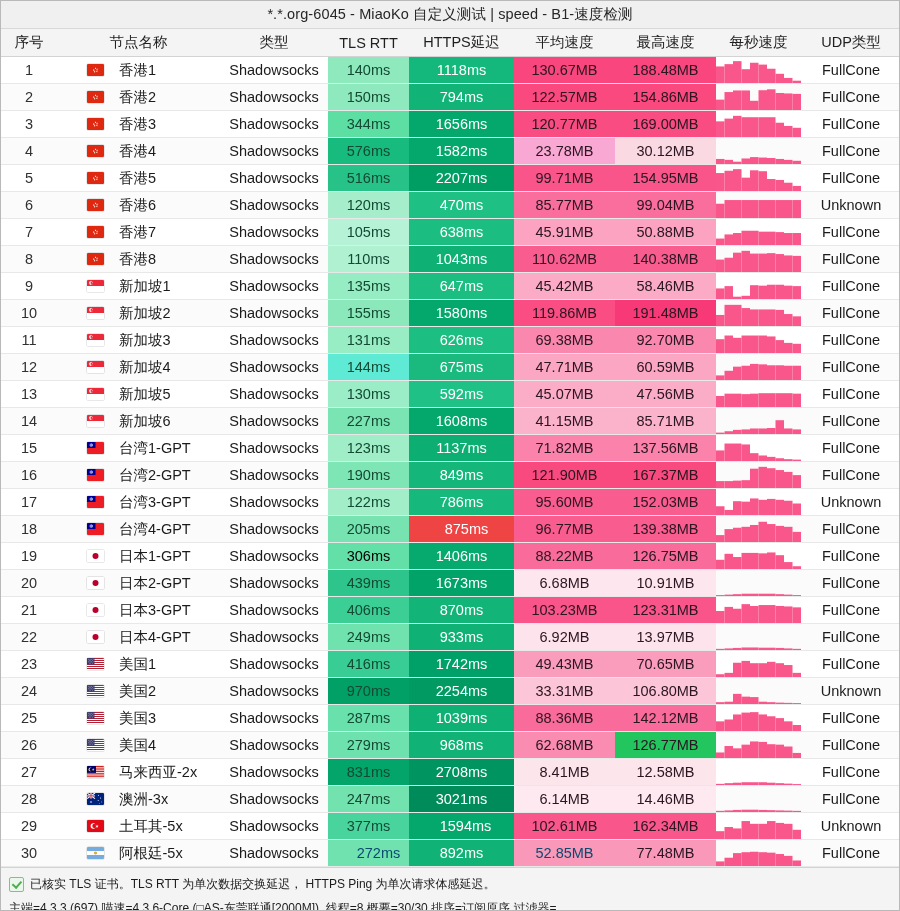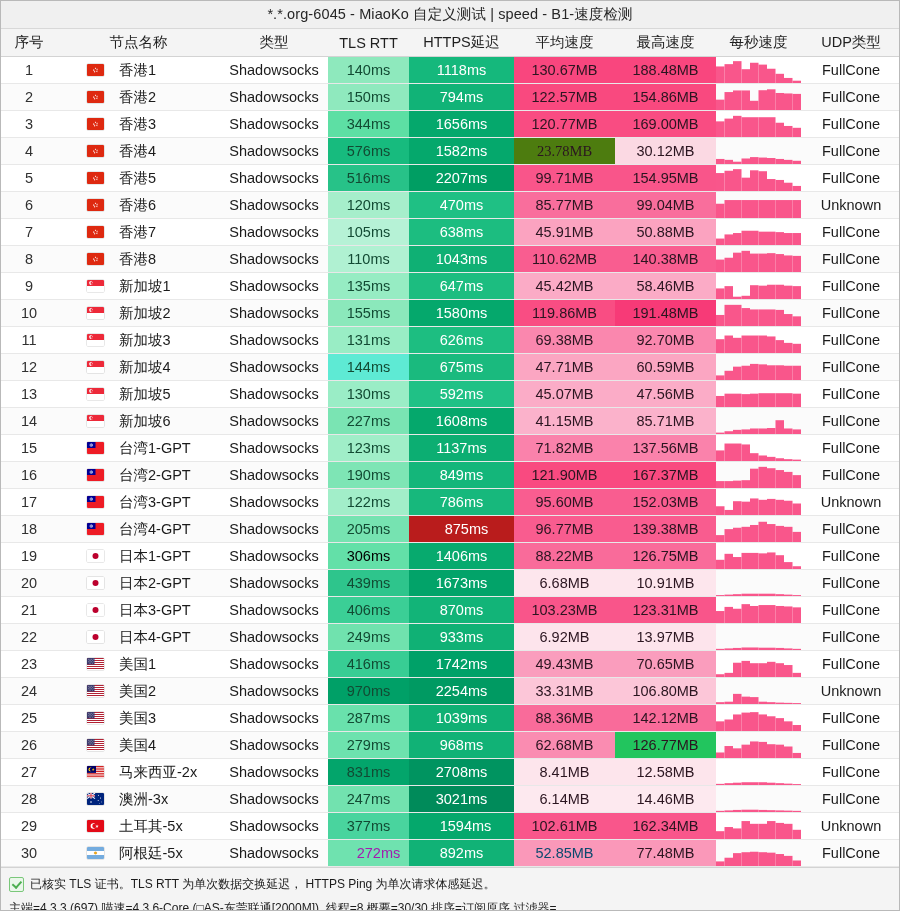--- a/index.html
+++ b/index.html
@@ -322,21 +322,21 @@
                   <path d="M11.1 5.2 l-1.7 0.8 0.5 -1.6 z"></path>
                   <path d="M10.2 8.3 l-1.3 -1.4 1.6 -0.3 z"></path>
                   <path d="M7 8.6 l0.3 -1.8 1.2 1.1 z"></path>
                   <path d="M6 5.3 l1.7 0.6 -1.1 1.3 z"></path>
                 </g>
               </svg>
             </span><span>香港4</span></td>
           <td class="type">Shadowsocks</td>
           <td class="metric" style="background: rgb(23, 187, 126); color: rgb(18, 74, 51);">576ms</td>
           <td class="metric" style="background: rgb(5, 168, 108); color: rgb(255, 255, 255);">1582ms</td>
-          <td class="metric" style="background: #4d7c0f; color: rgb(43, 21, 32); font-family: Liberation Serif, serif;">23.78MB</td>
+          <td class="metric" style="background: #f9a8d4; color: rgb(43, 21, 32);">23.78MB</td>
           <td class="metric" style="background: rgb(251, 217, 227); color: rgb(43, 21, 32);">30.12MB</td>
           <td class="">
             <span class="spark">
               <svg viewBox="0 0 100 26" preserveAspectRatio="none">
                 <rect x="0.00" y="20.94" width="10.00" height="5.06" fill="#f9568b"></rect>
                 <rect x="10.00" y="21.86" width="10.00" height="4.14" fill="#f9568b"></rect>
                 <rect x="20.00" y="23.70" width="10.00" height="2.30" fill="#f9568b"></rect>
                 <rect x="30.00" y="20.48" width="10.00" height="5.52" fill="#f9568b"></rect>
                 <rect x="40.00" y="19.10" width="10.00" height="6.90" fill="#f9568b"></rect>
                 <rect x="50.00" y="19.56" width="10.00" height="6.44" fill="#f9568b"></rect>
@@ -849,21 +849,21 @@
               <svg viewBox="0 0 17 12">
                 <rect width="17" height="12" fill="#ee1c25"></rect>
                 <rect width="8.5" height="6" fill="#000095"></rect>
                 <circle cx="4.25" cy="3" r="1.6" fill="#fff"></circle>
                 <circle cx="4.25" cy="3" r="1.05" fill="#000095"></circle>
                 <circle cx="4.25" cy="3" r=".7" fill="#fff"></circle>
               </svg>
             </span><span>台湾4-GPT</span></td>
           <td class="type">Shadowsocks</td>
           <td class="metric" style="background: rgb(118, 227, 177); color: rgb(18, 74, 51);">205ms</td>
-          <td class="metric" style="background: #b91c1c; color: rgb(255, 255, 255); padding-left: 10px;">875ms</td>
+          <td class="metric" style="background: #ef4444; color: rgb(255, 255, 255); padding-left: 10px;">875ms</td>
           <td class="metric" style="background: rgb(249, 92, 143); color: rgb(43, 21, 32);">96.77MB</td>
           <td class="metric" style="background: rgb(249, 92, 143); color: rgb(43, 21, 32);">139.38MB</td>
           <td class="">
             <span class="spark">
               <svg viewBox="0 0 100 26" preserveAspectRatio="none">
                 <rect x="0.00" y="19.10" width="10.00" height="6.90" fill="#f9568b"></rect>
                 <rect x="10.00" y="13.12" width="10.00" height="12.88" fill="#f9568b"></rect>
                 <rect x="20.00" y="11.74" width="10.00" height="14.26" fill="#f9568b"></rect>
                 <rect x="30.00" y="10.82" width="10.00" height="15.18" fill="#f9568b"></rect>
                 <rect x="40.00" y="8.98" width="10.00" height="17.02" fill="#f9568b"></rect>
@@ -1351,21 +1351,21 @@
           <td class="idx">30</td>
           <td class="name"><span class="flag">
               <svg viewBox="0 0 17 12">
                 <rect width="17" height="4" fill="#74acdf"></rect>
                 <rect y="4" width="17" height="4" fill="#fff"></rect>
                 <rect y="8" width="17" height="4" fill="#74acdf"></rect>
                 <circle cx="8.5" cy="6" r="1.3" fill="#f6b40e" stroke="#85340a" stroke-width=".2"></circle>
               </svg>
             </span><span>阿根廷-5x</span></td>
           <td class="type">Shadowsocks</td>
-          <td class="metric" style="background: rgb(111, 226, 175); color: #a21caf; padding-left: 20px;">272ms</td>
+          <td class="metric" style="background: rgb(111, 226, 175); color: #0c4a6e; padding-left: 20px;">272ms</td>
           <td class="metric" style="background: rgb(17, 178, 118); color: rgb(255, 255, 255);">892ms</td>
           <td class="metric" style="background: rgb(250, 152, 185); color: #0c4a6e;">52.85MB</td>
           <td class="metric" style="background: rgb(250, 152, 185); color: rgb(43, 21, 32);">77.48MB</td>
           <td class="">
             <span class="spark">
               <svg viewBox="0 0 100 26" preserveAspectRatio="none">
                 <rect x="0.00" y="21.40" width="10.00" height="4.60" fill="#f9568b"></rect>
                 <rect x="10.00" y="17.72" width="10.00" height="8.28" fill="#f9568b"></rect>
                 <rect x="20.00" y="13.12" width="10.00" height="12.88" fill="#f9568b"></rect>
                 <rect x="30.00" y="12.20" width="10.00" height="13.80" fill="#f9568b"></rect>

